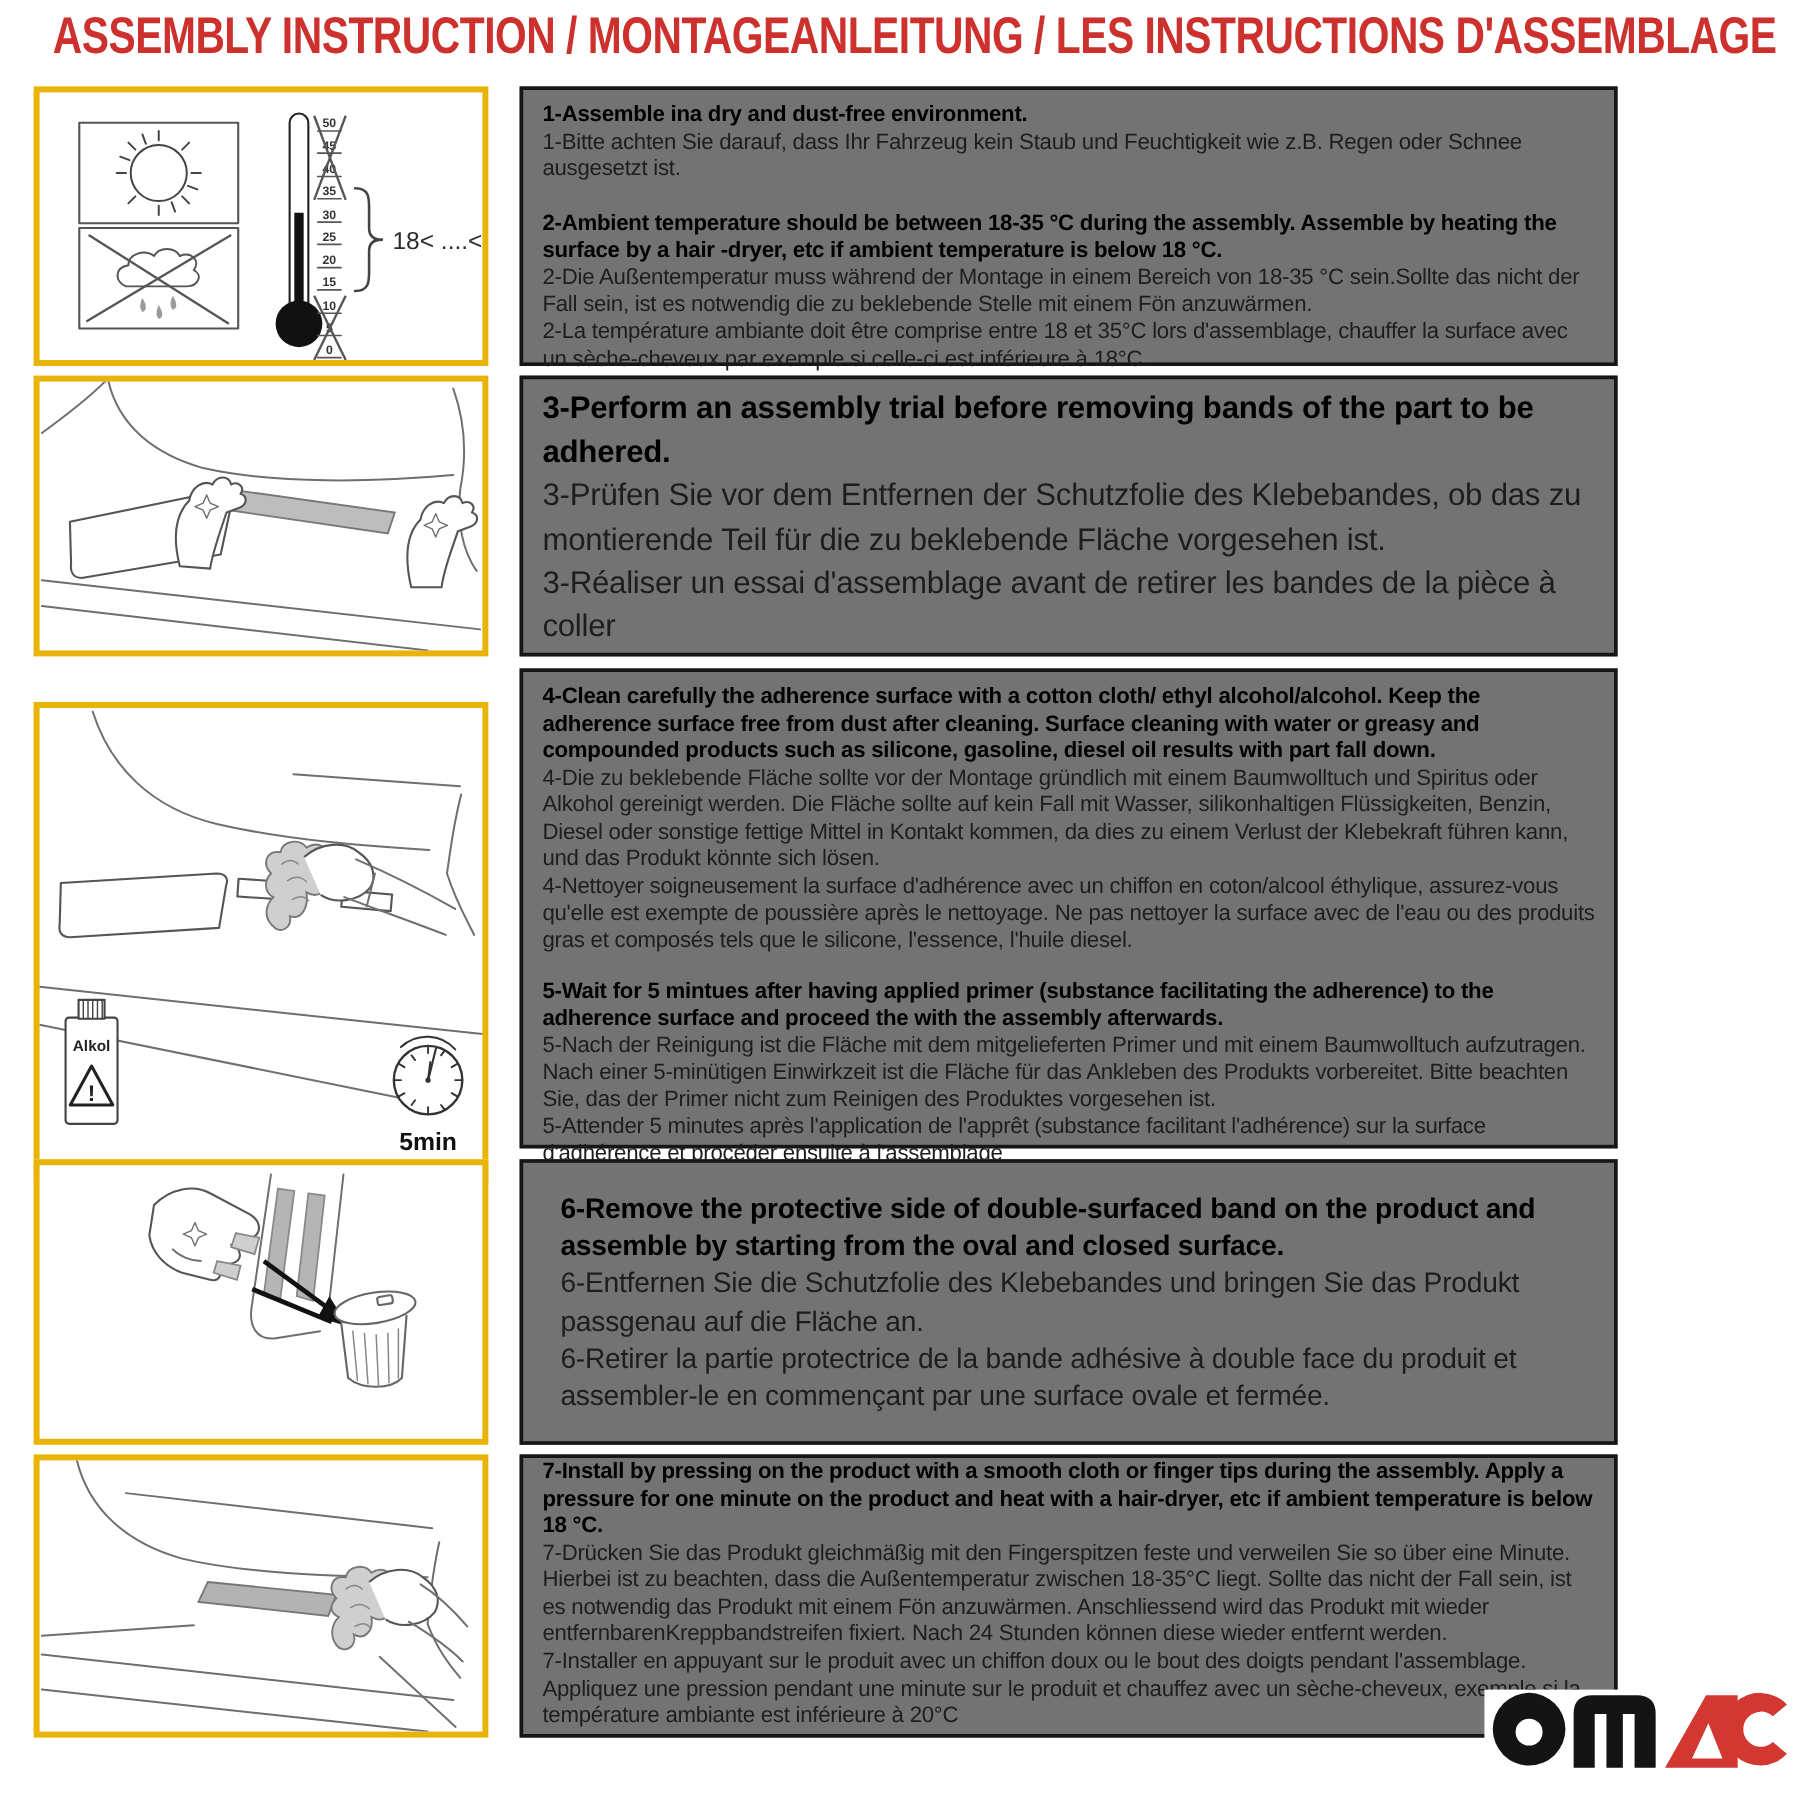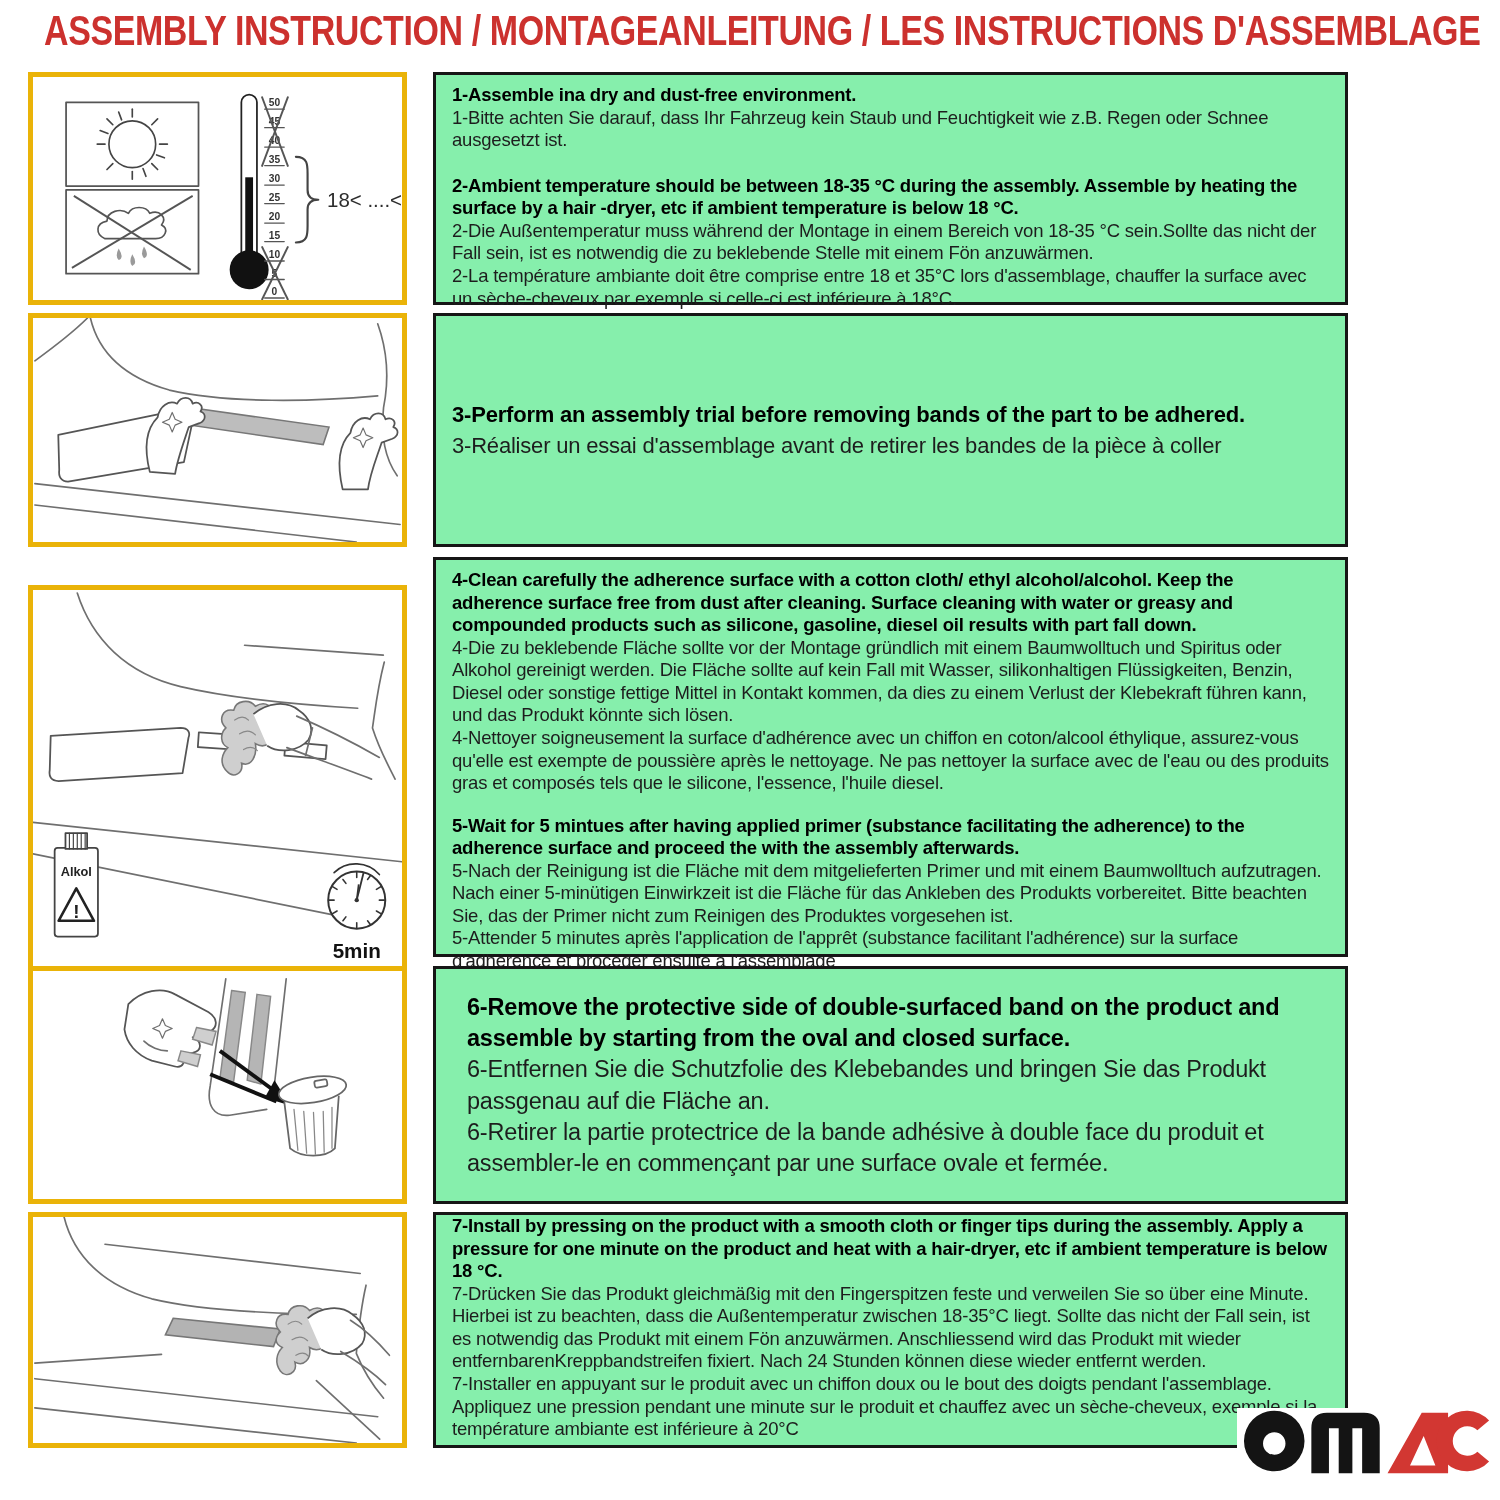--- a/index.html
+++ b/index.html
@@ -2,24 +2,24 @@
 <html><head>
 <meta charset="utf-8">
 <style>
   html,body{margin:0;padding:0;background:#fff;}
   #page{position:relative;width:1500px;height:1500px;background:#fff;overflow:hidden;
         font-family:"Liberation Sans",sans-serif;color:#1d1d1d;}
   #title{position:absolute;left:44px;top:6px;font-size:43px;font-weight:bold;
          letter-spacing:-0.5px;white-space:nowrap;transform:scaleX(0.79);transform-origin:0 0;}
   .lbox{position:absolute;left:28px;width:379px;border:5px solid #eab308;background:#fff;
         box-sizing:border-box;}
-  .tbox{position:absolute;left:433px;width:915px;border:3px solid #161616;background:#86efac;
+  .tbox{position:absolute;left:433px;width:915px;border:3px solid #161616;background:#737373;
         box-sizing:border-box;padding:9px 16px 8px 16px;}
   .small{font-size:18.5px;line-height:1.22;letter-spacing:-0.2px;}
-  .mid{font-size:22px;line-height:1.4;letter-spacing:-0.2px;}
+  .mid{font-size:26px;line-height:1.4;letter-spacing:-0.2px;}
   .mid4{font-size:23.5px;line-height:1.33;letter-spacing:-0.2px;padding-left:31px;}
   .cen{display:flex;flex-direction:column;justify-content:center;}
   .en{font-weight:bold;color:#000;}
   .gap1{height:23px;}
   .gap3{height:20px;}
   svg.art{display:block;width:100%;height:100%;}
   .s{stroke:#6f6f6f;fill:none;stroke-width:1.7;stroke-linecap:round;stroke-linejoin:round;}
   .sw{stroke:#555;fill:#fff;stroke-width:1.8;stroke-linejoin:round;}
   .sd{stroke:#3a3a3a;fill:none;stroke-width:2;}
   .num{font-size:10.5px;fill:#333;font-weight:bold;}
@@ -131,20 +131,21 @@
         <path class="s" style="stroke-width:1.2" d="M138,104 l3,-7 3,7 7,3 -7,3 -3,7 -3,-7 -7,-3 Z"></path>
       </g>
       <g>
         <path class="sw" d="M316,176 C310,150 312,130 324,118 C326,106 336,100 344,104 C348,96 358,96 360,104 C366,101 372,106 368,112 C374,114 374,121 367,124 L356,128 C350,146 344,160 342,176 Z"></path>
         <path class="s" style="stroke-width:1.2" d="M334,120 l3,-7 3,7 7,3 -7,3 -3,7 -3,-7 -7,-3 Z"></path>
       </g>
     </svg>
   </div>
   <div class="tbox mid cen" style="top:313px;height:234px;">
     <div class="en">3-Perform an assembly trial before removing bands of the part to be adhered.</div>
+    <div>3-Prüfen Sie vor dem Entfernen der Schutzfolie des Klebebandes, ob das zu montierende Teil für die zu beklebende Fläche vorgesehen ist.</div>
     <div>3-Réaliser un essai d'assemblage avant de retirer les bandes de la pièce à coller</div>
   </div>
 
   <div class="lbox" style="top:585px;height:400px;">
     <svg class="art" viewBox="0 0 375 396">
       <g>
         <path class="s" d="M45,3 C60,50 95,85 150,98 C210,112 280,117 330,120"></path>
         <path class="s" d="M215,56 L356,66"></path>
         <path class="s" d="M357,73 C350,100 348,120 345,140 C352,162 360,176 368,192"></path>
         <path class="sw" d="M18,148 L150,140 C158,140 160,145 158,150 L152,186 L26,194 C18,194 16,189 17,183 Z"></path>

